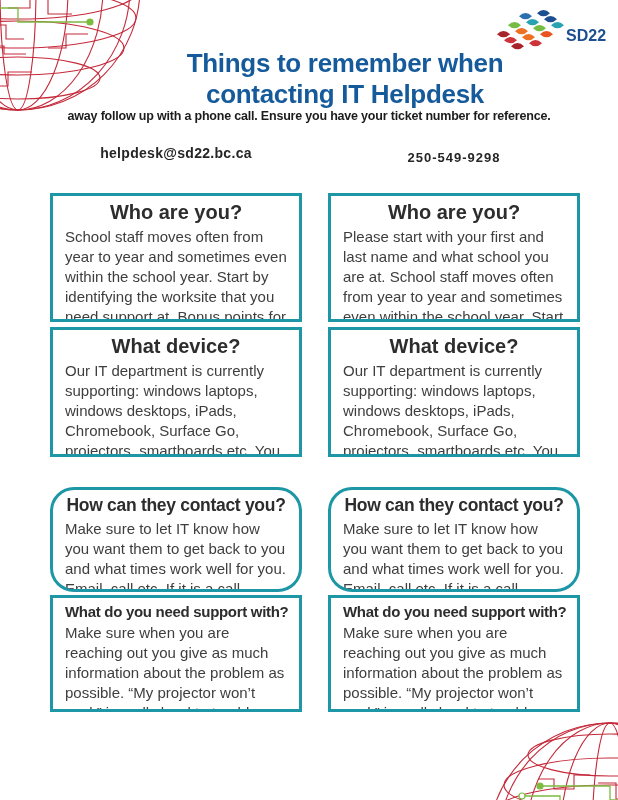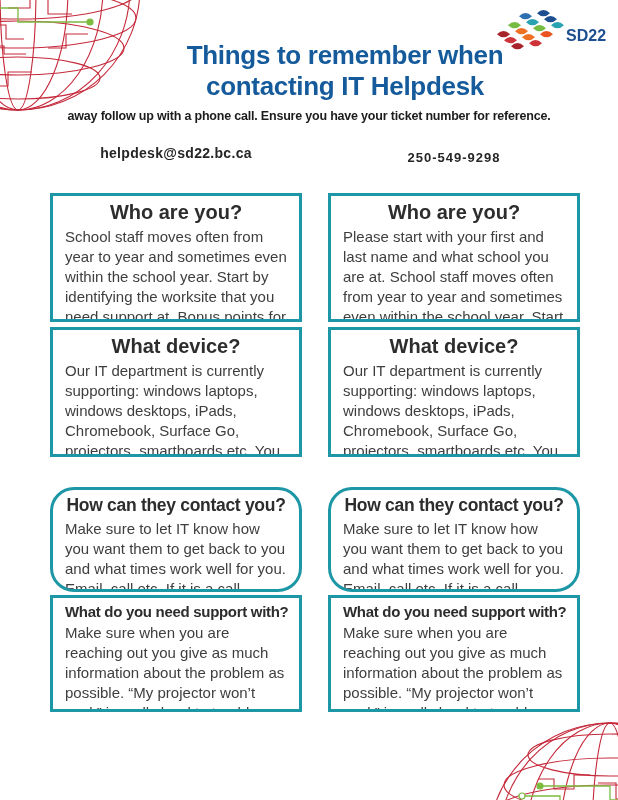--- a/index.html
+++ b/index.html
@@ -10,21 +10,21 @@
   
   .globe { position:absolute; z-index:0; }
   #globe-tl { left:-112px; top:-142px; }
   #globe-br { left:480px; top:715px; transform:scaleX(-1); }
 
   
   #logo { position:absolute; left:492px; top:5px; z-index:2; }
 
   
   #main-title {
-    position:absolute; left:150px; top:40px; width:390px; z-index:1;
+    position:absolute; left:150px; top:48px; width:390px; z-index:1;
     text-align:center; font-weight:bold; font-size:26px; line-height:1.18;
     color:#155a9b; letter-spacing:-0.3px;
   }
   
   #intro {
     position:absolute; left:9px; top:107px; width:600px; z-index:1;
     text-align:center; font-weight:bold; font-size:12.5px; line-height:1.5;
     color:#1c1c1c; letter-spacing:-0.2px;
   }
   #intro .line { display:block; white-space:nowrap; }

